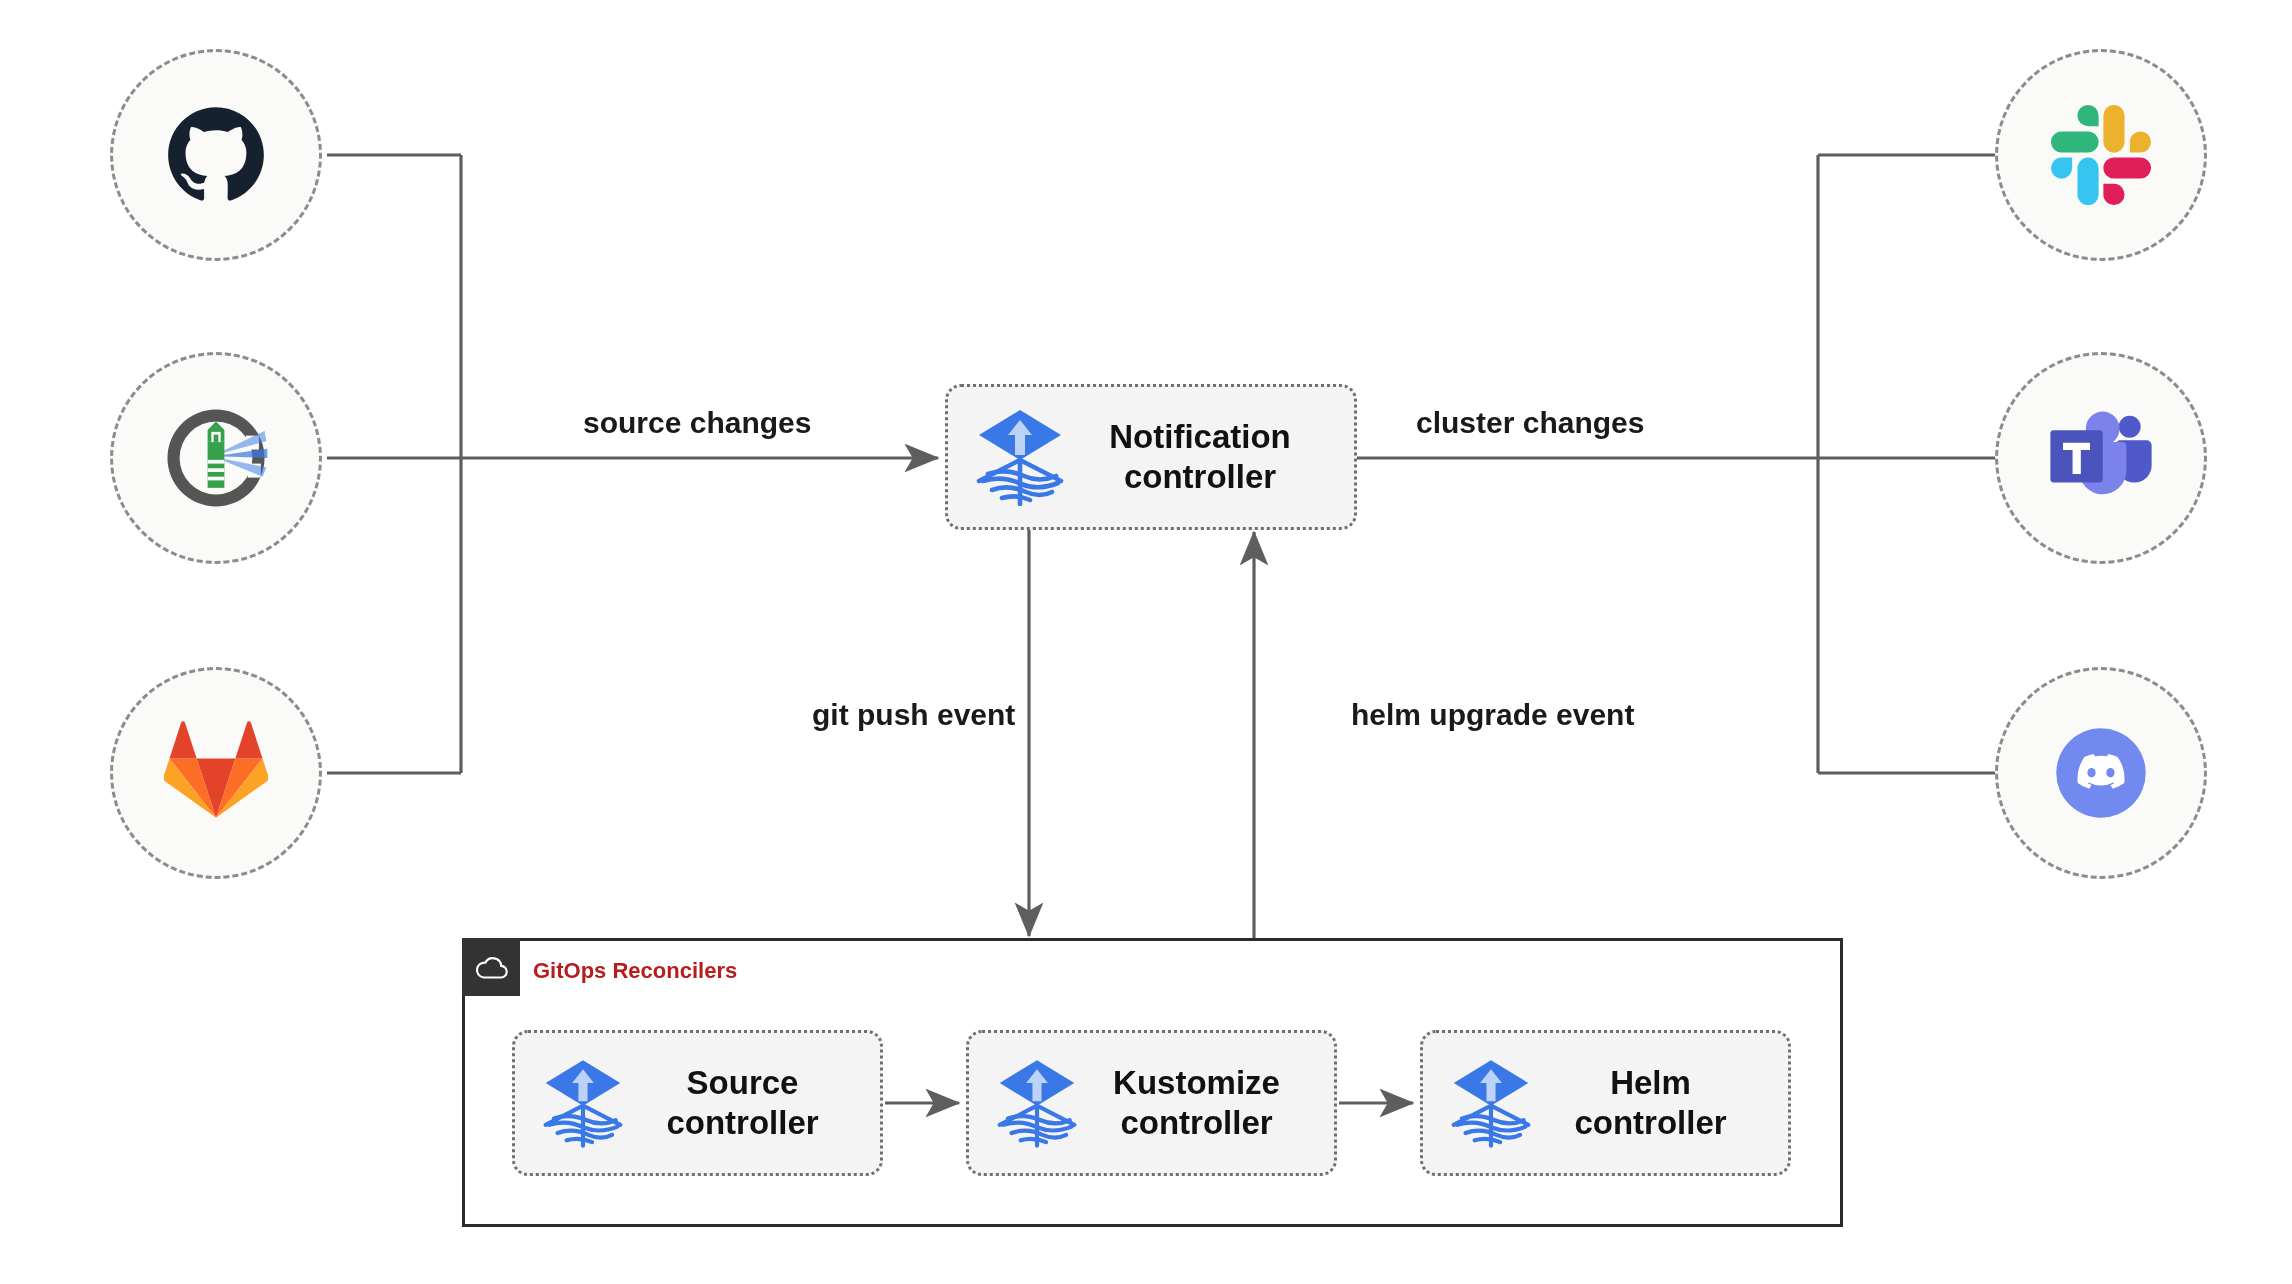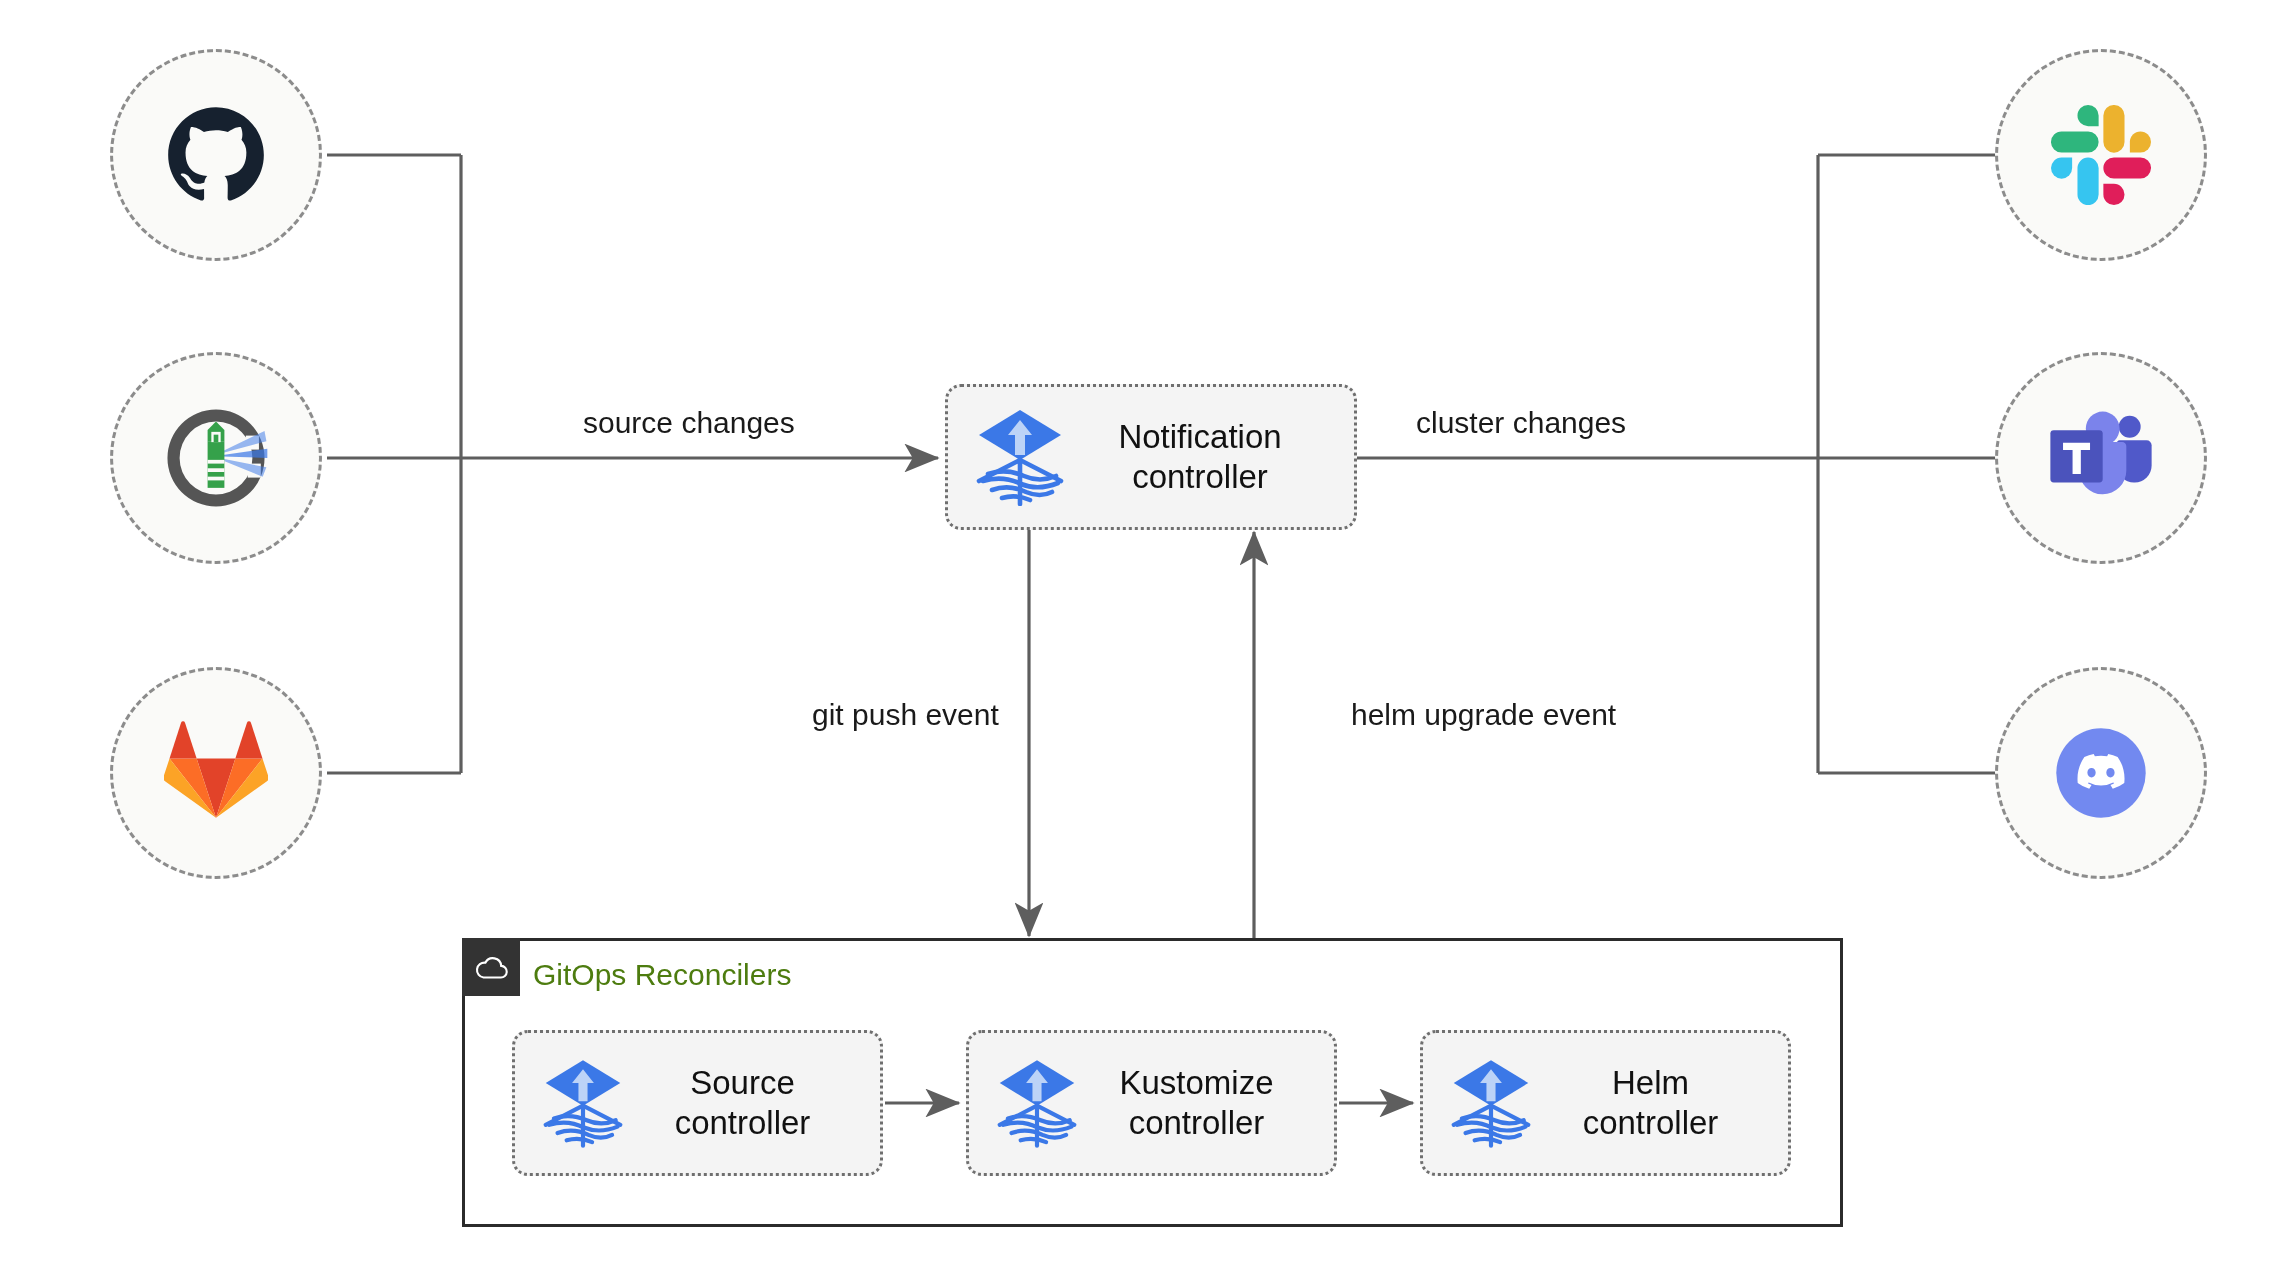--- a/index.html
+++ b/index.html
@@ -1,17 +1,17 @@
 <!DOCTYPE html>
 <html><head>
 <meta charset="utf-8">
 <style>
   html,body{margin:0;padding:0;background:#ffffff;}
   body{width:2292px;height:1284px;font-family:"Liberation Sans",sans-serif;overflow:hidden;}
-  #stage{position:relative;width:1912px;height:1284px;background:#ffffff;}
+  #stage{position:relative;width:1912px;height:1284px;background:#ffffff;font-weight:bold;}
   svg.layer{position:absolute;left:0;top:0;width:2292px;height:1284px;}
   .edge-label{
     position:absolute;
     font-family:"Liberation Sans",sans-serif;
     font-size:30px;
     color:#1a1a1a;
     white-space:nowrap;
     line-height:1;
   }
   .node-circle{
@@ -48,22 +48,22 @@
     background:transparent;
     box-sizing:border-box;
   }
   .group-tab{
     position:absolute;
     background:#333333;
     display:flex;align-items:center;justify-content:center;
   }
   .group-title{
     position:absolute;
-    font-size:30px;
-    color:#4d7c0f;
+    font-size:22px;
+    color:#b91c1c;
     white-space:nowrap;
   }
 </style>
 </head>
 <body>
 
 <div id="stage">
 
   <svg class="layer" viewBox="0 0 2292 1284">
     <defs>

